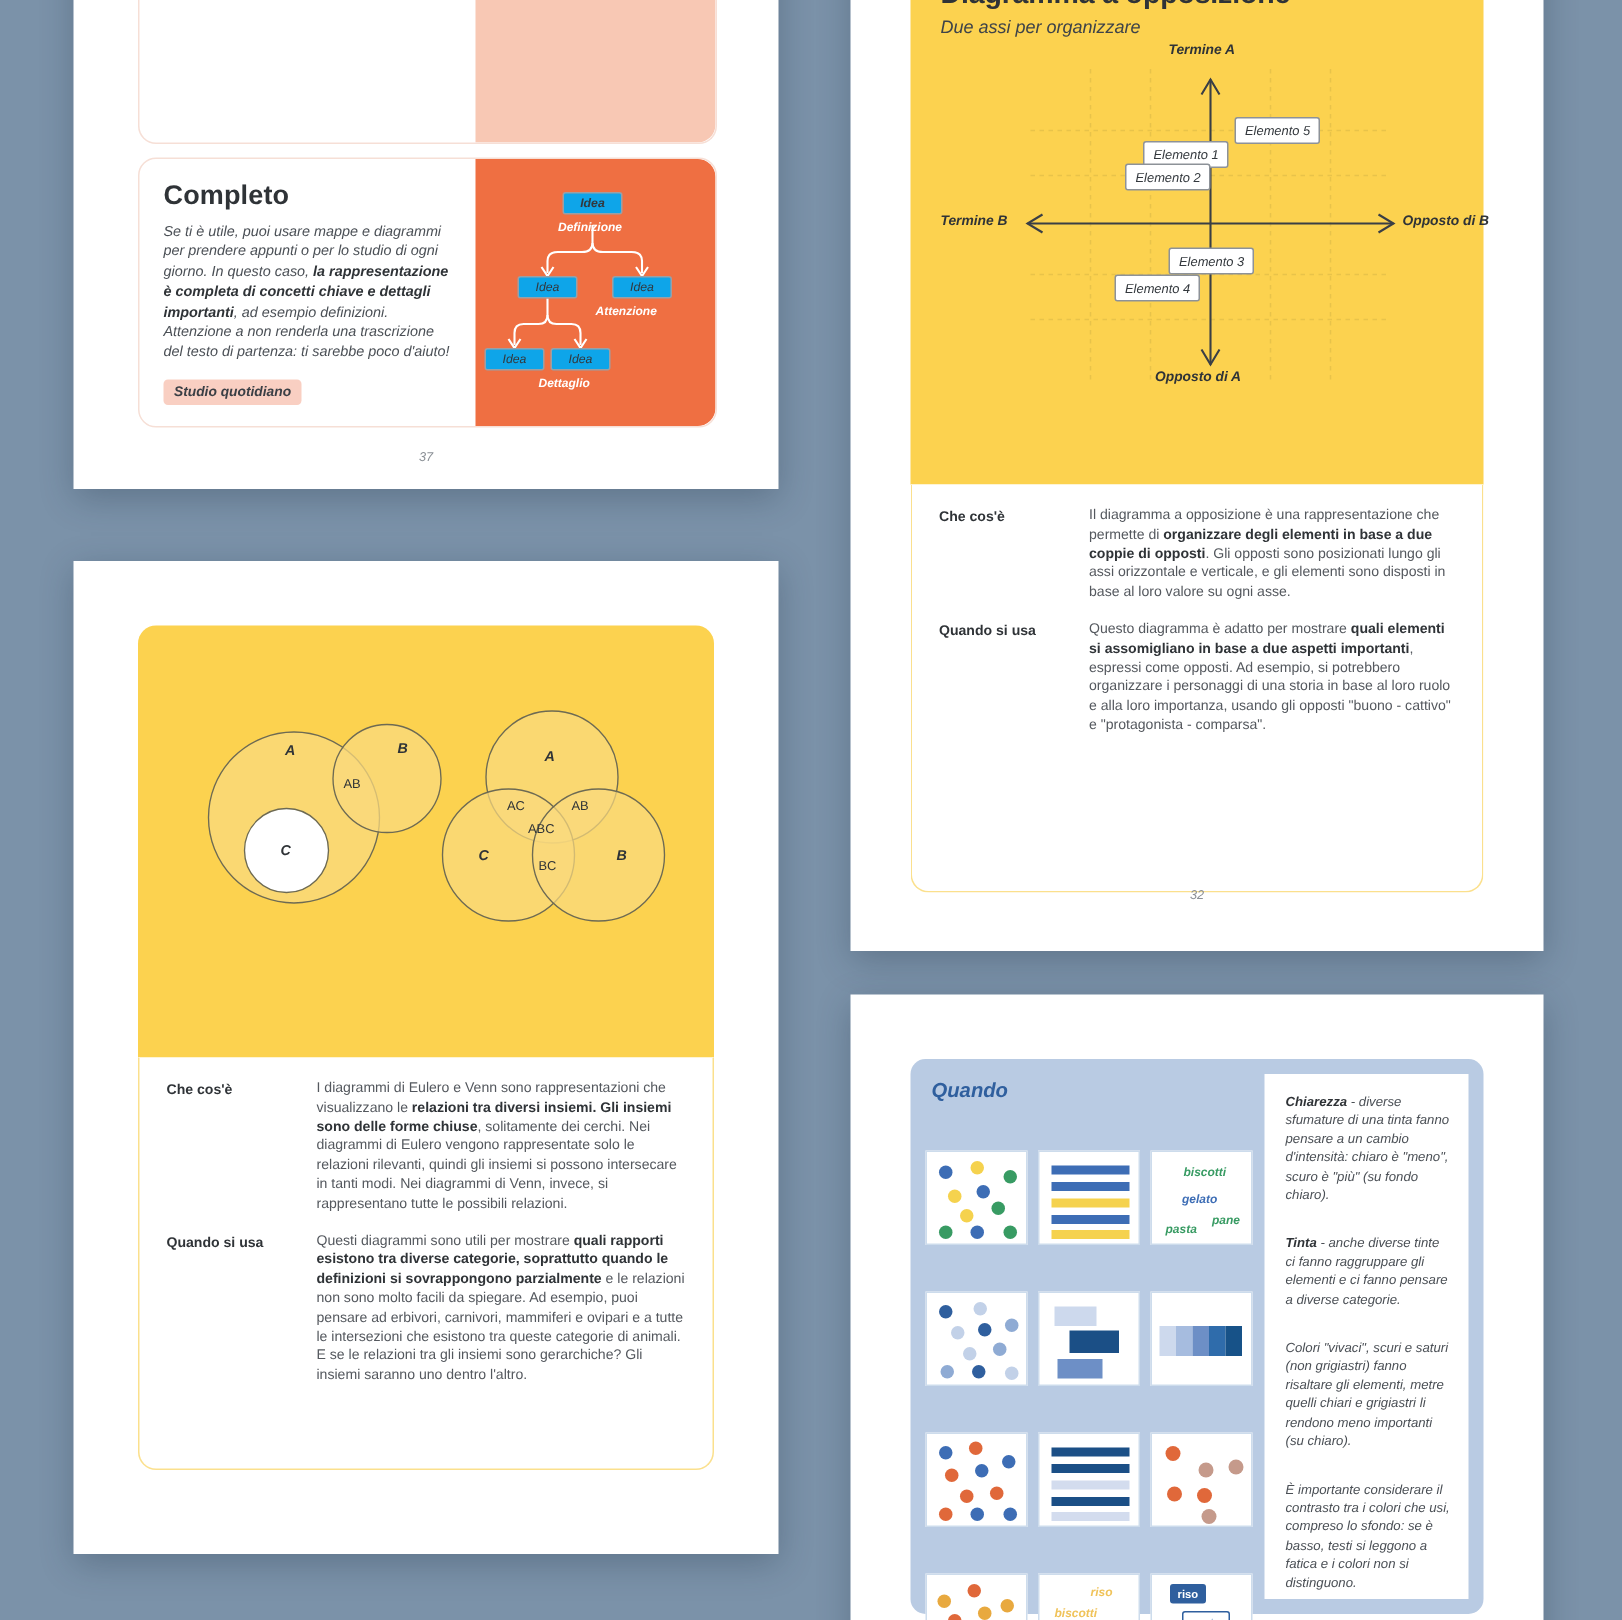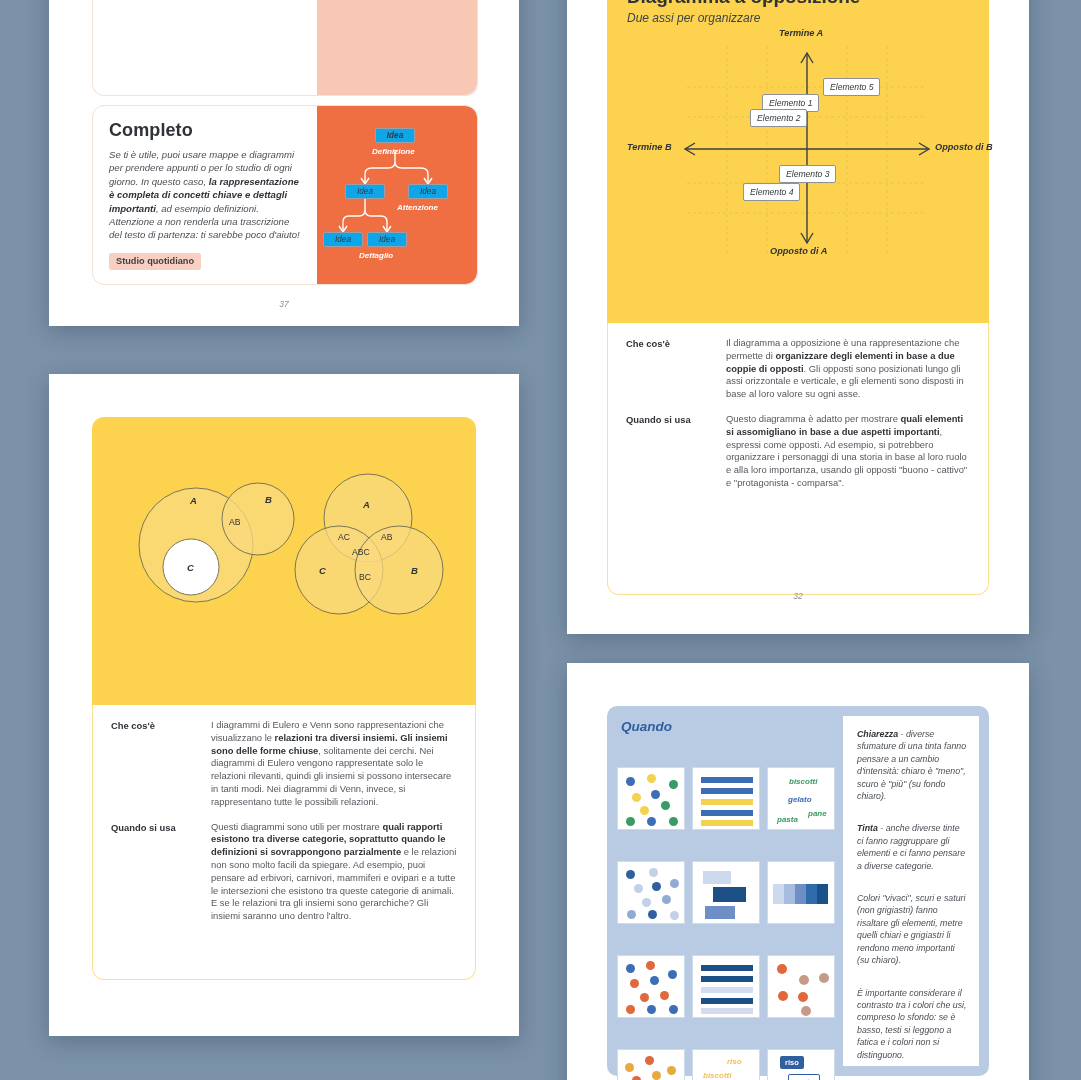--- a/index.html
+++ b/index.html
@@ -18,21 +18,21 @@
   #card-essenziale{left:43px;top:0px;width:384px;height:191px;border-top:none;border-radius:0 0 12px 12px;}
   #card-essenziale .ctext{width:224px;}
   #card-essenziale .cart{width:160px;background:#f8c8b4;border-radius:0 0 12px 0;position:relative;}
   #card-completo{left:43px;top:201px;width:384px;height:178px;}
   #card-completo .ctext{width:224px;}
   #card-completo .cart{width:160px;background:#ef6f42;border-radius:0 12px 12px 0;position:relative;}
   .card h3{margin:0 0 7px 0;font-size:18px;font-weight:bold;color:#2f3337;letter-spacing:.1px;}
   .card p{margin:0;font-size:9.6px;line-height:13.4px;font-style:italic;color:#4a4f55;}
   .card p b{font-weight:bold;font-style:italic;color:#2f3337;}
   .tagrow{margin-top:11px;display:flex;gap:8px;}
-  .tag{background:#f9cfc2;color:#3a3f45;font-size:9.2px;font-weight:bold;
+  .tag{background:#f9cfc2;color:#3a3f45;font-size:9.2px;font-weight:bold;font-style:italic;
        padding:3.5px 7px;border-radius:3px;white-space:nowrap;}
   .ideabox{position:absolute;background:#0ea5e9;border:1px solid #9aa0a6;border-radius:2px;
       font-size:8.2px;font-style:italic;color:#33383d;display:flex;align-items:center;justify-content:center;
       height:15px;box-sizing:border-box;}
   .ideabox.bold{font-weight:bold;}
   .artlabel{position:absolute;font-size:8px;font-style:italic;font-weight:bold;color:#ffffff;white-space:nowrap;}
   .pagenum{position:absolute;left:0;right:0;text-align:center;font-size:8.5px;color:#8b9096;font-style:italic;}
 
   
   #page31{left:49px;top:374px;width:470px;height:662px;}

